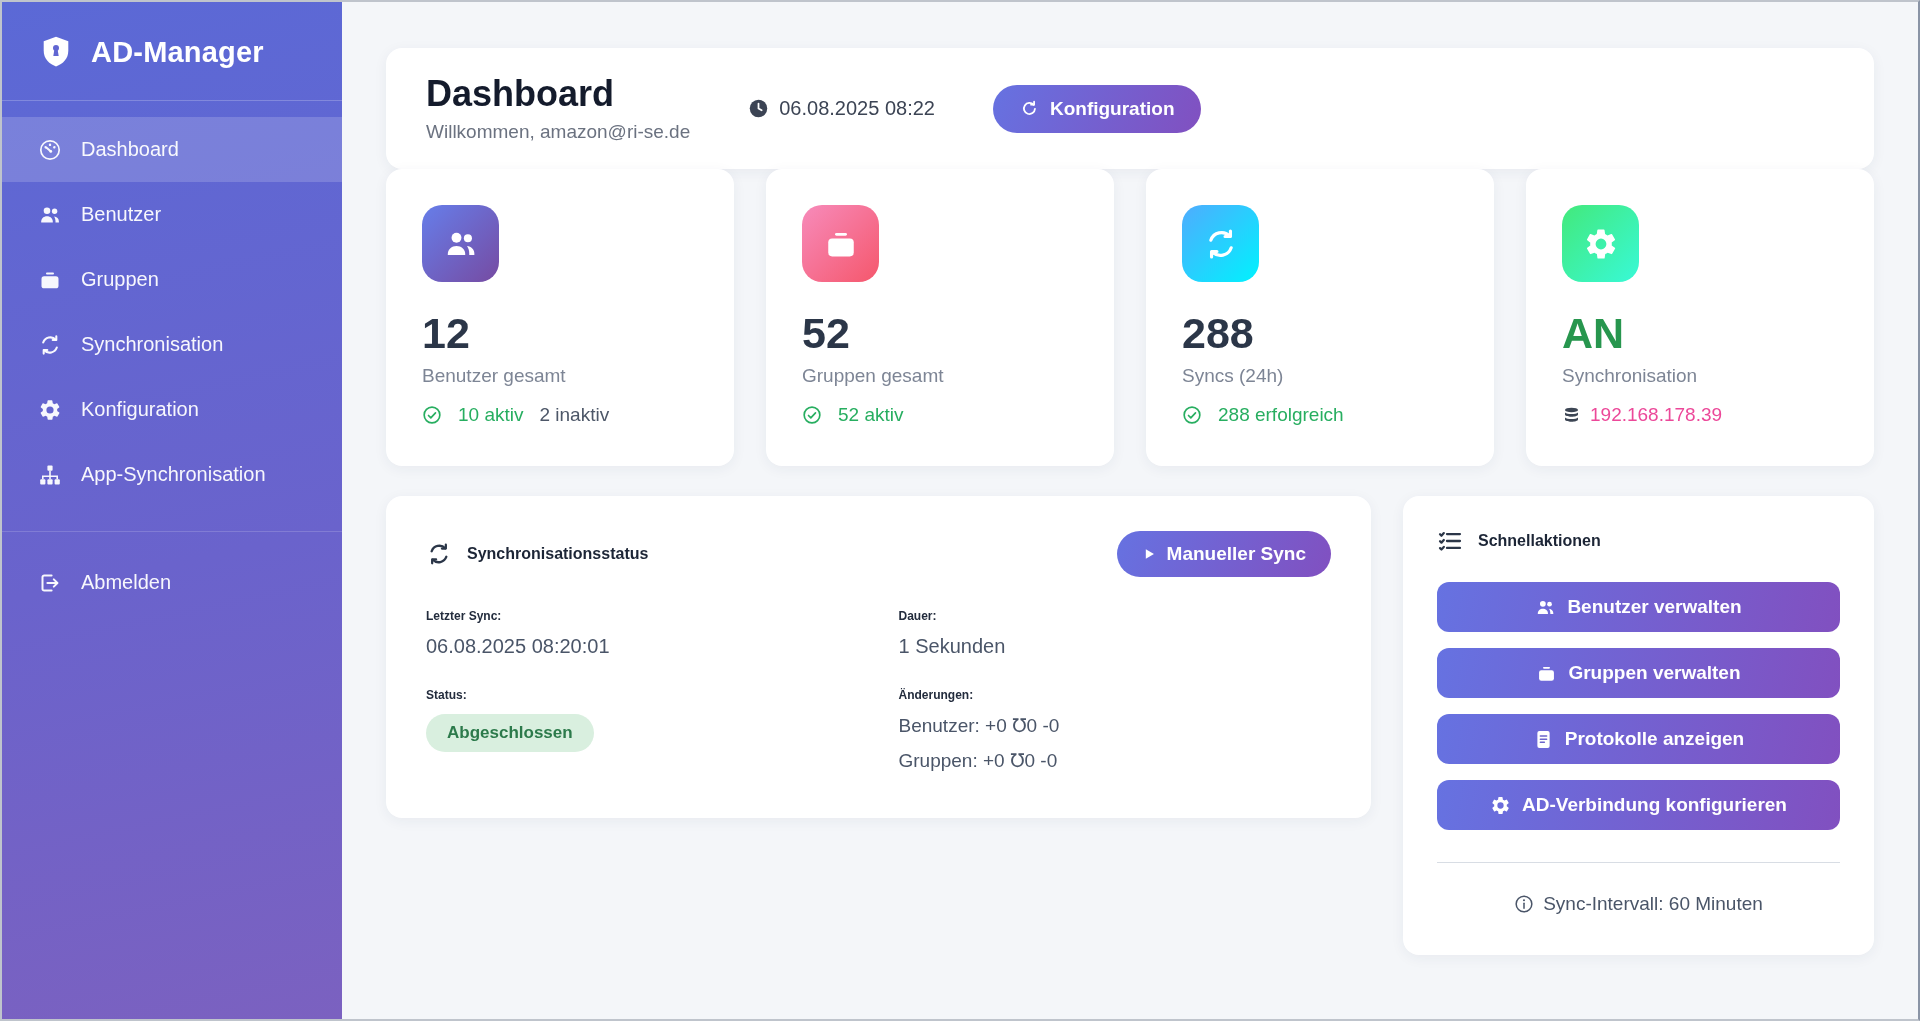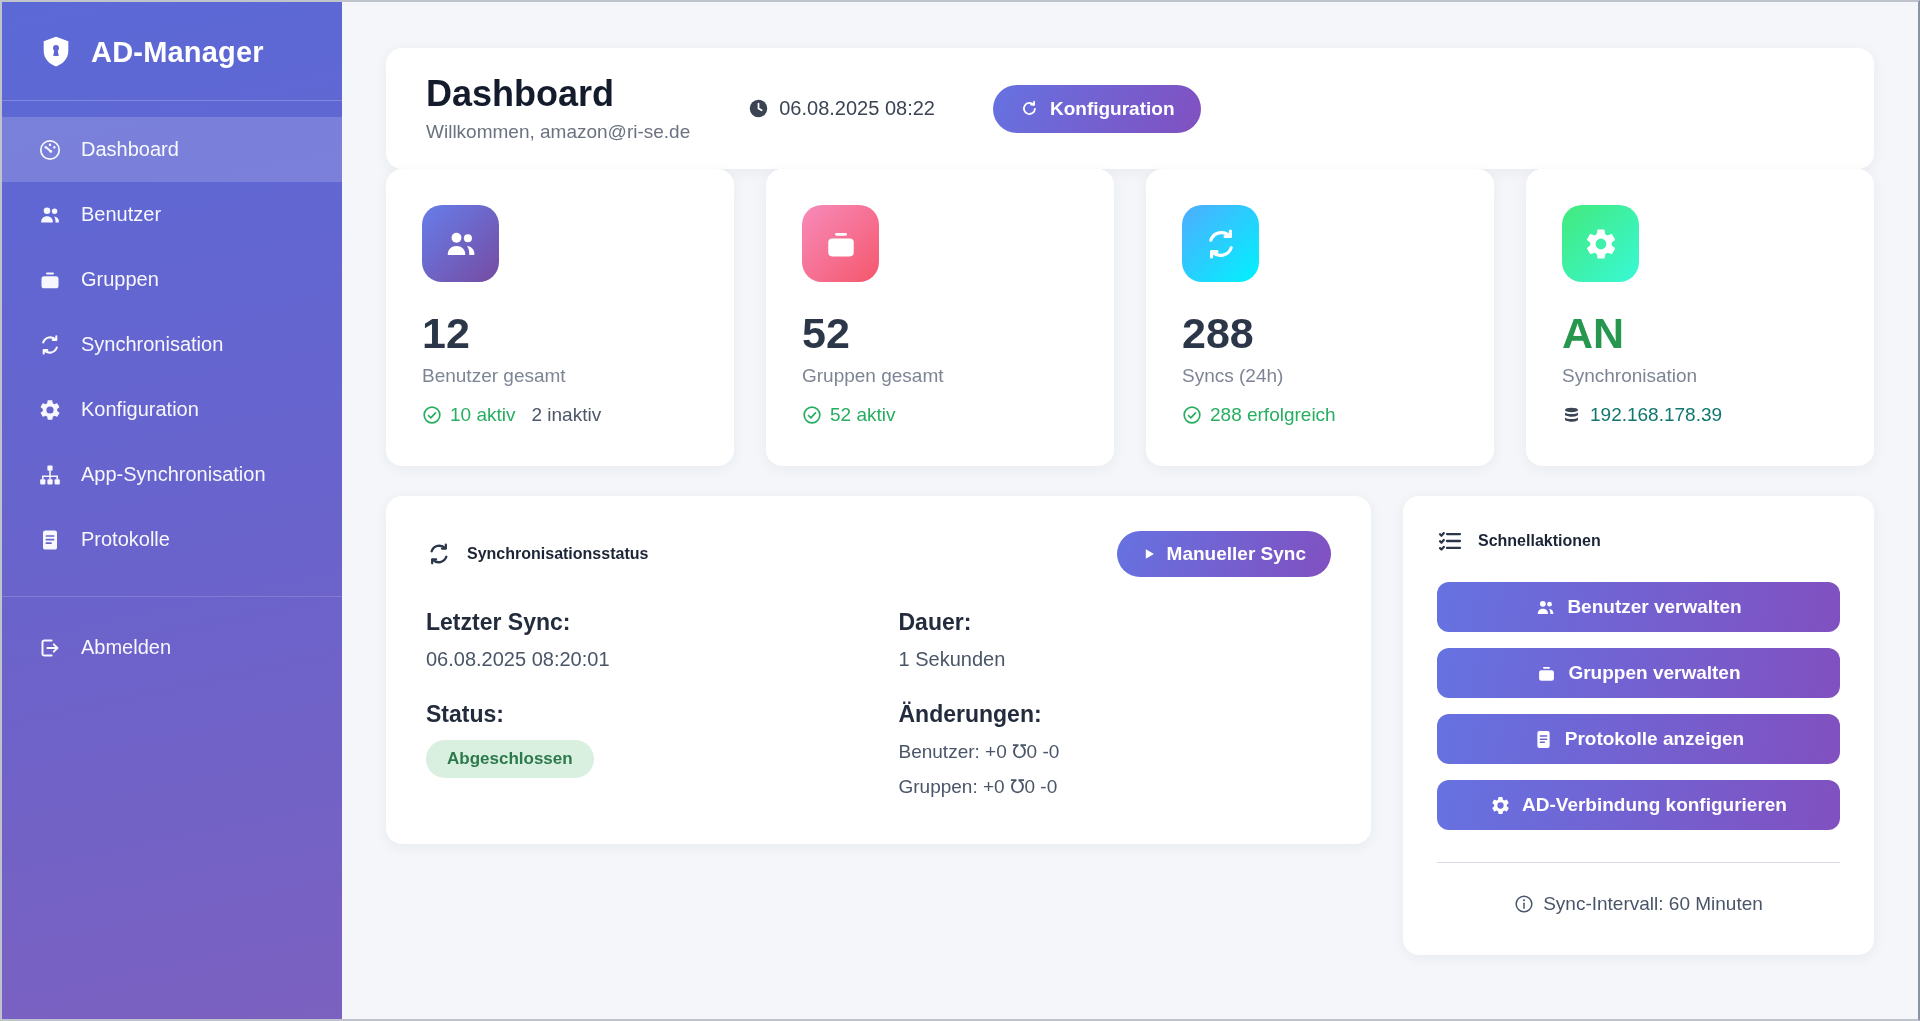--- a/index.html
+++ b/index.html
@@ -73,37 +73,37 @@
   }
   .stat-icon svg { width:36px; height:36px; color:#fff; }
   .grad-users  { background:linear-gradient(135deg, var(--stat1-start,#667eea), var(--stat1-end,#764ba2)); }
   .grad-groups { background:linear-gradient(135deg, var(--stat2-start,#f78bbb), var(--stat2-end,#f5576c)); }
   .grad-syncs  { background:linear-gradient(135deg, var(--stat3-start,#4facfe), var(--stat3-end,#00f2fe)); }
   .grad-status { background:linear-gradient(135deg, var(--stat4-start,#43e97b), var(--stat4-end,#38f9d7)); }
   .stat-value { font-size:43px; font-weight:700; color:#2b3648; margin-top:30px; line-height:1; }
   .stat-value.green { color:var(--green-dark,#27964e); }
   .stat-label { font-size:19px; color:#7d8595; margin-top:10px; }
   .stat-status { display:flex; align-items:center; gap:8px; margin-top:17px; font-size:19px; }
-  .stat-status .ok { display:flex; align-items:center; gap:8px; color:var(--green,#27ae60);text-align:right; }
+  .stat-status .ok { display:flex; align-items:center; gap:16px; color:var(--green,#27ae60);text-align:right; }
   .stat-status .ok svg { width:20px; height:20px; }
   .stat-status .muted { color:#4d5768; margin-left:8px; }
-  .stat-detail { display:flex; align-items:center; gap:9px; margin-top:17px; font-size:19px; color:#0f766e; }
+  .stat-detail { display:flex; align-items:center; gap:9px; margin-top:17px; font-size:19px; color:#ec4899; }
   .stat-detail svg { width:19px; height:19px; color:#3d4654; }
 
   
   .bottom-grid { display:grid; grid-template-columns:985px 1fr; gap:32px; margin-top:30px; align-items:start; }
 
   .sync-card { padding:35px 40px 46px 40px; }
   .card-title-row { display:flex; align-items:center; justify-content:space-between; }
   .card-title { display:flex; align-items:center; gap:15px; font-size:16px; font-weight:700; color:#1c2536; }
   .card-title svg { width:26px; height:26px; color:#2b3648; }
   .manual-sync-btn { font-size:19px; padding:12px 25px; border-radius:24px; }
   .manual-sync-btn svg { width:14px; height:14px; }
   .sync-body { display:grid; grid-template-columns:1fr 1fr; column-gap:40px; margin-top:32px; }
-  .field-label { font-size:23px; font-weight:700; color:#232c3d; }
+  .field-label { font-size:12px; font-weight:700; color:#232c3d; }
   .field-value { font-size:20px; color:#4a5568; margin-top:12px; }
   .field-gap { margin-top:30px; }
   .status-badge {
     display:inline-block; margin-top:12px;
     background:var(--badge-bg,#d9efdf); color:var(--badge-text,#2c7a4b);
     font-size:17px; font-weight:600; padding:9px 21px; border-radius:20px;
   }
   .change-line { font-size:19px; color:#4a5568; margin-top:12px; }
 
   .qa-card { padding:32px 34px 40px 34px; }
@@ -239,26 +239,20 @@
         <svg viewBox="0 0 24 24">
             <use href="#i-gear"></use>
           </svg>
         <span>Konfiguration</span>
       </div>
       <div class="nav-item">
         <svg viewBox="0 0 24 24">
             <use href="#i-sitemap"></use>
           </svg>
         <span>App-Synchronisation</span>
-      </div>
-      <div class="nav-item">
-        <svg viewBox="0 0 24 24">
-            <use href="#i-file"></use>
-          </svg>
-        <span>Protokolle</span>
       </div>
 
       <div class="logout-block">
         <div class="nav-item">
           <svg viewBox="0 0 24 24">
               <use href="#i-logout"></use>
             </svg>
           <span>Abmelden</span>
         </div>
       </div>

